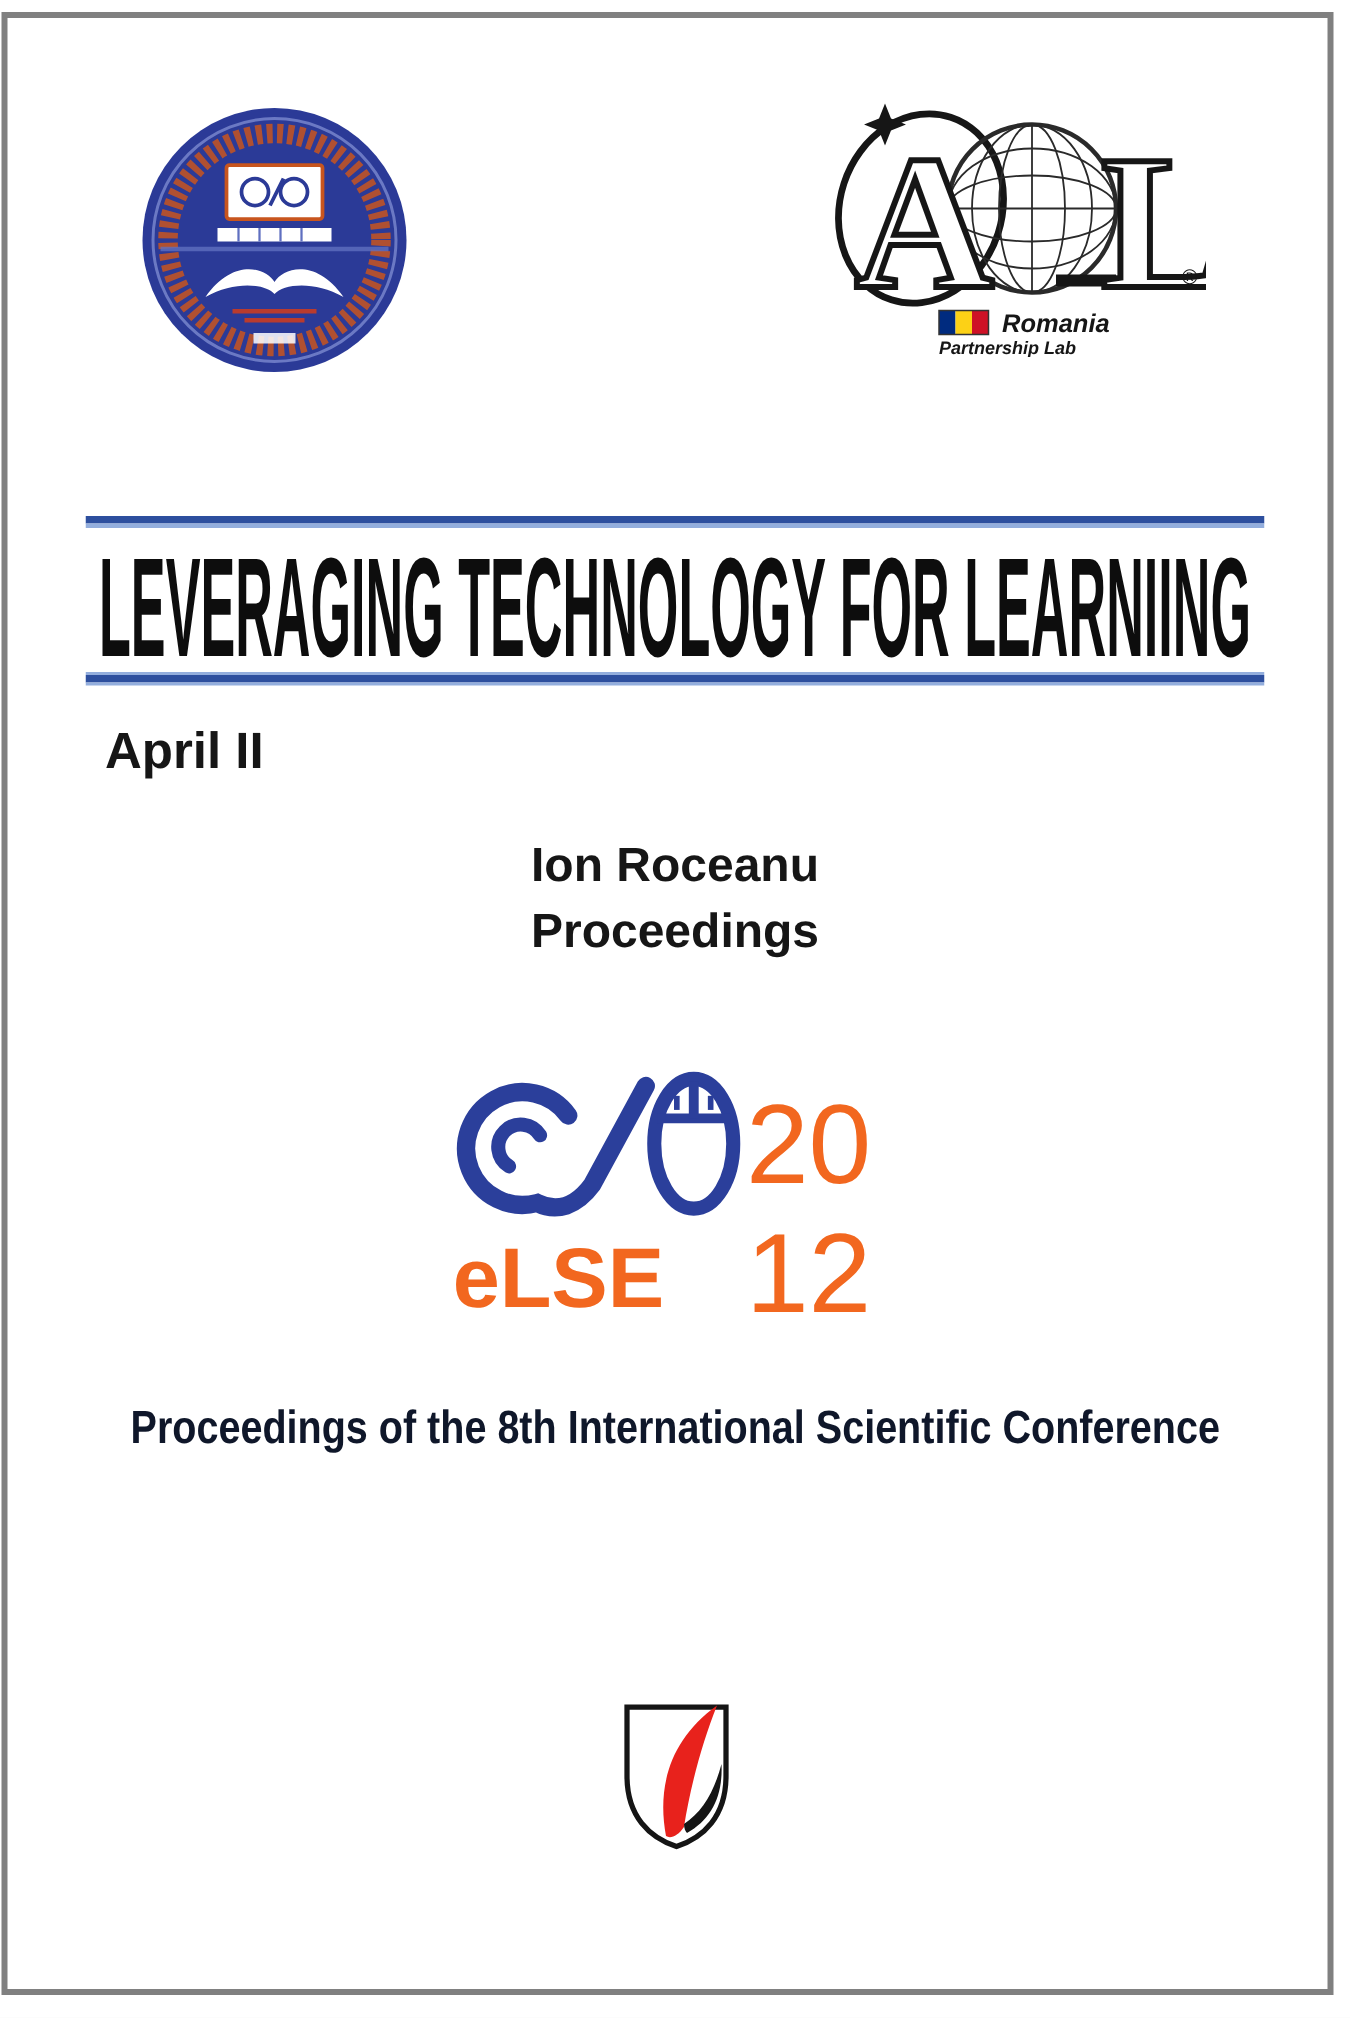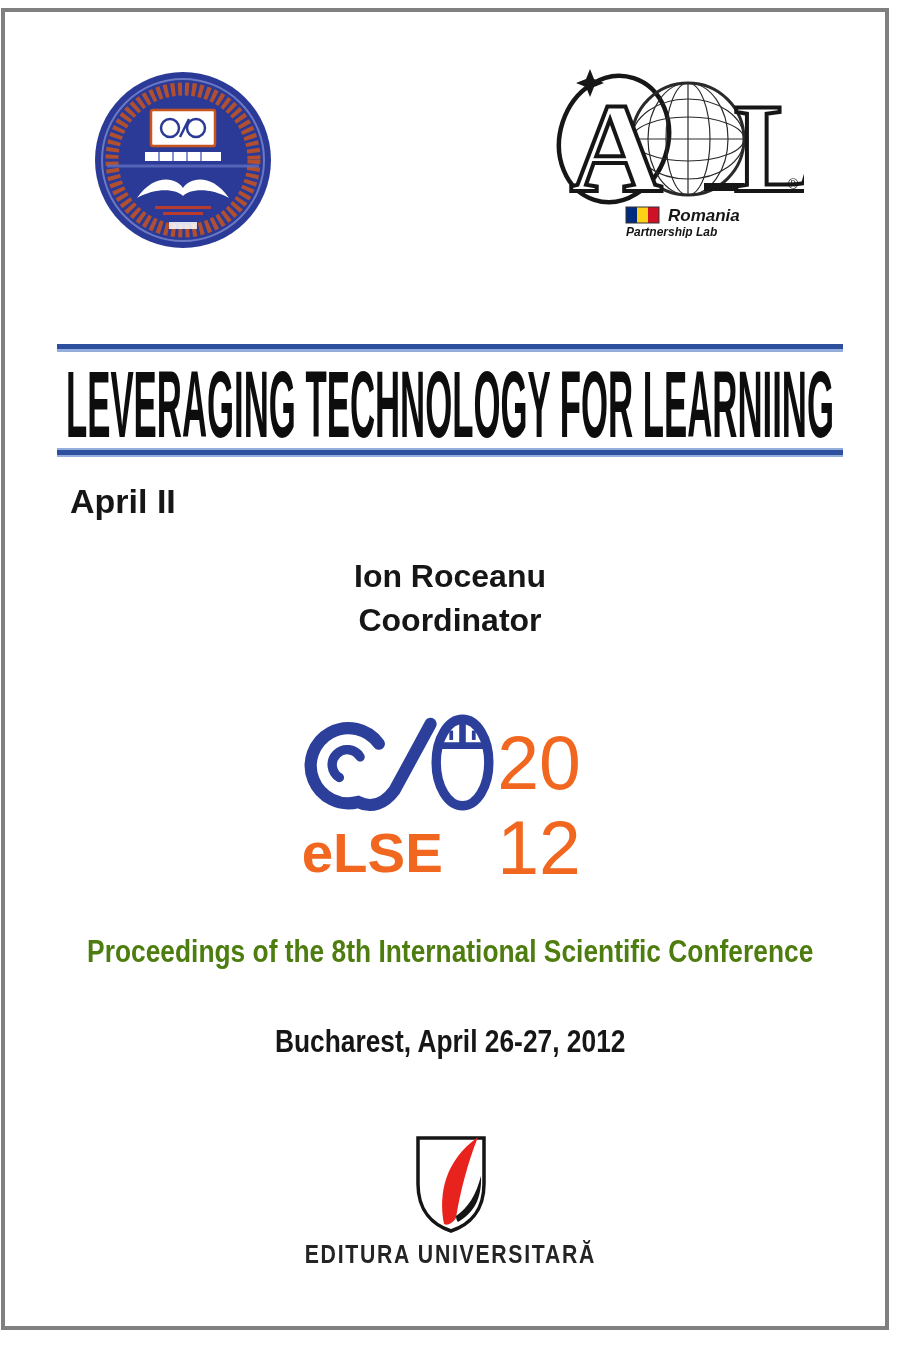--- a/index.html
+++ b/index.html
@@ -16,21 +16,21 @@
   .adl-logo    { left:556px; top:66px;  width:248px; height:172px; }
   .banner      { left:57px;  top:338px; width:786px; height:126px; }
   .volume {
     left:70px; top:482px; font-size:34px; font-weight:bold; color:#161616;
     letter-spacing:0px;
   }
   .center-line { left:0; width:900px; text-align:center; white-space:nowrap; }
   .coord-name  { top:558px; font-size:32px; font-weight:bold; color:#161616; }
   .coord-role  { top:602px; font-size:32px; font-weight:bold; color:#161616; }
   .else-logo   { left:298px; top:702px; width:282px; height:184px; overflow:visible; }
-  .conf1 { top:934px;  font-size:31px; font-weight:bold; color:#4d7c0f; }
+  .conf1 { top:934px;  font-size:31px; font-weight:bold; color:#0f172a; }
   .conf2 { top:970px;  font-size:37px; font-weight:bold; color:#161616; }
   .conf3 { top:1024px; font-size:31px; font-weight:bold; color:#161616; }
   .squeeze  { display:inline-block; transform:scaleX(0.85); transform-origin:50% 50%; }
   .squeeze2 { display:inline-block; transform:scaleX(0.95); transform-origin:50% 50%; }
   .publisher-logo { left:412px; top:1132px; width:78px; height:104px; overflow:visible; }
   .publisher-name {
     top:1240px; font-size:25px; font-weight:bold; letter-spacing:2px; color:#242424;
   }
   svg text { user-select:none; }
 </style>
@@ -94,47 +94,41 @@
     <rect x="0" y="11" width="786" height="3" style="fill:var(--banner-line-light,#93aedd)"></rect>
     <text x="393" y="99" text-anchor="middle" textLength="768" lengthAdjust="spacingAndGlyphs" font-family="'Liberation Sans', sans-serif" font-weight="bold" font-size="94" style="fill:var(--title-ink,#0d0d0d)">LEVERAGING TECHNOLOGY FOR LEARNIING</text>
     <rect x="0" y="110" width="786" height="2" style="fill:var(--banner-line-light,#93aedd)"></rect>
     <rect x="0" y="112" width="786" height="5" style="fill:var(--banner-line-dark,#2d4f9e)"></rect>
     <rect x="0" y="117" width="786" height="2" style="fill:var(--banner-line-light,#93aedd)"></rect>
   </svg>
 
   <div class="abs volume">April II</div>
 
   <div class="abs center-line coord-name">Ion Roceanu</div>
-  <div class="abs center-line coord-role">Coordinator</div>
+  <div class="abs center-line coord-role">Proceedings</div>
 
   <svg class="abs else-logo" viewBox="0 0 300 195">
     <path d="M 86,44 A 40,40 0 1 0 64,106 C 78,113 92,108 103,93 L 141,23" fill="none" style="stroke:var(--else-blue,#2b3f9b)" stroke-width="13" stroke-linecap="round"></path>
     <path d="M 66,58 A 16,16 0 1 0 44,80" fill="none" style="stroke:var(--else-blue,#2b3f9b)" stroke-width="10" stroke-linecap="round"></path>
     <g>
       <ellipse cx="175" cy="64" rx="28" ry="46" fill="#ffffff" style="stroke:var(--else-blue,#2b3f9b)" stroke-width="10"></ellipse>
       <line x1="149" y1="46" x2="201" y2="46" style="stroke:var(--else-blue,#2b3f9b)" stroke-width="7"></line>
       <line x1="175" y1="20" x2="175" y2="46" style="stroke:var(--else-blue,#2b3f9b)" stroke-width="7"></line>
       <line x1="163" y1="30" x2="163" y2="40" style="stroke:var(--else-blue,#2b3f9b)" stroke-width="4"></line>
       <line x1="187" y1="30" x2="187" y2="40" style="stroke:var(--else-blue,#2b3f9b)" stroke-width="4"></line>
     </g>
     <text x="212" y="92" font-size="80" style="fill:var(--else-orange,#f2671f)">20</text>
     <text x="212" y="183" font-size="80" style="fill:var(--else-orange,#f2671f)">12</text>
     <text x="4" y="180" font-size="60" font-weight="bold" style="fill:var(--else-orange,#f2671f)">eLSE</text>
   </svg>
 
   <div class="abs center-line conf1">
     <span class="squeeze">Proceedings of the 8th International Scientific Conference</span>
   </div>
-  <div class="abs center-line conf3">
-    <span class="squeeze">Bucharest, April 26-27, 2012</span>
-  </div>
 
   <svg class="abs publisher-logo" viewBox="0 0 78 104">
     <path d="M6,6 H72 V52 C72,79 57,93 39,99 C21,93 6,79 6,52 Z" fill="#ffffff" stroke="#151515" stroke-width="3.5"></path>
     <path d="M32,92 C26,60 34,28 66,5 C56,30 48,60 44,86 C40,92 35,94 32,92 Z" style="fill:var(--publisher-red,#e8221c)"></path>
     <path d="M46,90 C62,81 70,66 69,44 C64,63 56,76 44,84 C44,87 45,89 46,90 Z" fill="#151515"></path>
   </svg>
-  <div class="abs center-line publisher-name">
-    <span class="squeeze">EDITURA UNIVERSITARĂ</span>
-  </div>
 
   <div class="cover-frame"></div>
 </div>
 
 </body></html>

